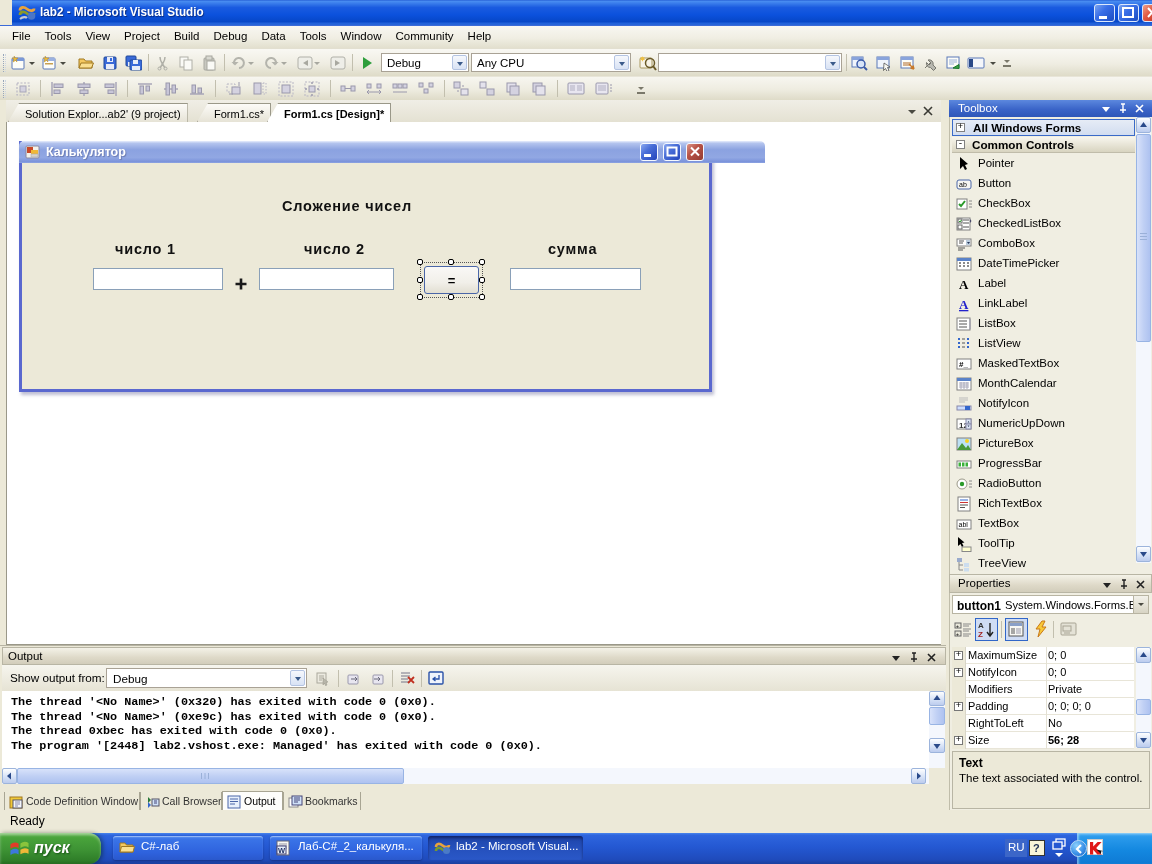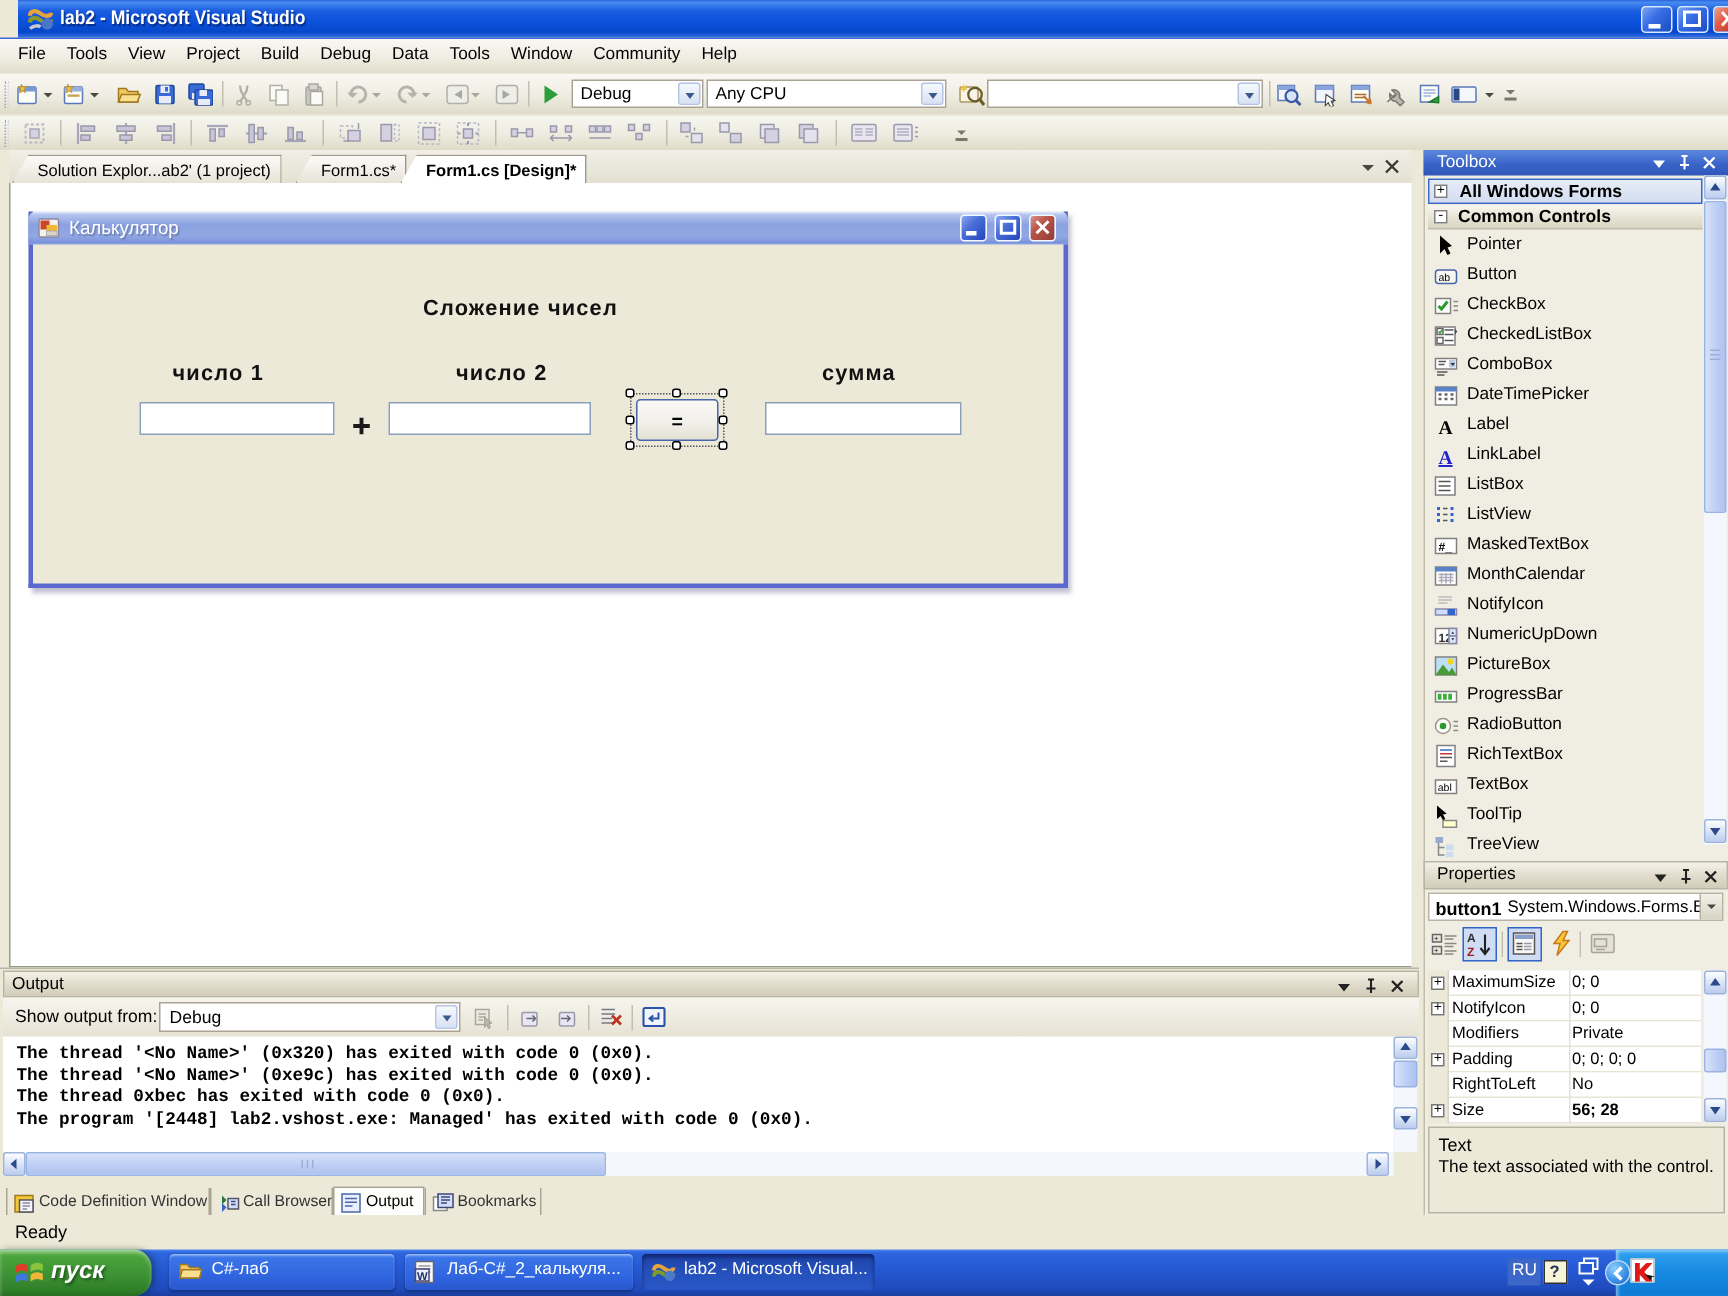--- a/index.html
+++ b/index.html
@@ -19,21 +19,21 @@
 .tsep{width:1px;background:#c2bfae;height:17px}
 .darr{width:0;height:0;border-left:3px solid transparent;border-right:3px solid transparent;border-top:3px solid #4a4a42}
 .combo{background:#fff;border:1px solid #a9a295;height:19px;font-size:11.5px}
 .carr{background:linear-gradient(180deg,#f6f8fc,#d8e2f4);border:1px solid #b4c4e2;border-radius:2px;width:15px;height:15px}
 .carr:after{content:"";position:absolute;left:4px;top:6px;border-left:3px solid transparent;border-right:3px solid transparent;border-top:4px solid #3a5a8a}
 #tabs{left:6px;top:100px;width:935px;height:22px;background:linear-gradient(180deg,#f0eee6,#e4e1d2)}
 .dtab{top:103px;height:19px;background:linear-gradient(180deg,#fcfbf8,#e6e3d6);border:1px solid #9a9889;border-bottom:none;clip-path:polygon(0 100%,11px 0,100% 0,100% 100%);padding:4px 6px 0 16px;font-size:11px;white-space:nowrap}
 .dtab.act{background:#fff;font-weight:bold;z-index:3}
 #well{left:6px;top:122px;width:935px;height:523px;background:#fff;border-left:1px solid #9a9889;border-bottom:1px solid #9a9889}
 #dform{left:19px;top:141px;width:693px;height:251px;background:#ece9d8;border:3px solid #5a68cf;border-top:none;box-shadow:2px 3px 3px rgba(130,130,170,.5)}
-#ftitle{left:19px;top:141px;width:693px;height:22px;border-radius:5px 5px 0 0;background:linear-gradient(180deg,#e8eefc 0%,#b4c4ee 10%,#8ba2e0 40%,#91a7e3 75%,#7a92da 95%,#93a9e4 100%);color:#fff;font-weight:normal;font-size:12.5px;text-shadow:1px 1px 1px #6a7ab0}
+#ftitle{left:19px;top:141px;width:746px;height:22px;border-radius:5px 5px 0 0;background:linear-gradient(180deg,#e8eefc 0%,#b4c4ee 10%,#8ba2e0 40%,#91a7e3 75%,#7a92da 95%,#93a9e4 100%);color:#fff;font-weight:bold;font-size:12.5px;text-shadow:1px 1px 1px #6a7ab0}
 .fbtn{width:18px;height:18px;top:2px;border-radius:3px;border:1px solid #f4f8ff}
 .flabel{font-weight:bold;font-size:14.5px;letter-spacing:.8px;color:#111;white-space:nowrap}
 .ftb{background:#fff;border:1px solid #8aa0b8;height:22px}
 .hdl{width:6px;height:6px;background:#fff;border:1px solid #000;border-radius:2px}
 #toolbox{left:949px;top:100px;width:203px;height:472px;background:#f0eee2;border-left:1px solid #c0bdaa}
 #tbhdr{left:949px;top:100px;width:203px;height:17px;background:linear-gradient(180deg,#5c88de 0%,#3a64c8 55%,#2e56b8 100%);color:#fff;padding:2px 0 0 9px;font-size:11.5px}
 #props{left:949px;top:572px;width:203px;height:238px;background:#f0eee2;border-left:1px solid #c0bdaa}
 #output{left:0;top:645px;width:946px;height:165px;background:#ece9d8;border-top:1px solid #b8b5a4}
 .phdr{background:linear-gradient(180deg,#f4f2e8 0%,#ded9c8 60%,#d2cdbb 100%);border:1px solid #b8b5a4;font-size:11.5px;padding:2px 0 0 8px}
 .titem{position:absolute;left:949px;width:190px;height:20px;font-size:11.5px}
@@ -307,21 +307,21 @@
       <rect x="2" y="3" width="12" height="11" rx="1" fill="#e8e6f0" stroke="#9a98ac"></rect>
       <path d="M4 6 h8 M4 8 h8 M4 10 h8" stroke="#b0aec0"></path>
       <path d="M16 5 l2 0 M16 8 l2 0 M16 11 l2 0" stroke="#9a98ac"></path>
     </svg>
   <div class="a" style="left:637px;top:8px;width:8px;height:9px;border-bottom:2px solid #7a786a">
     <div class="darr" style="margin:2px 0 0 1px;border-top-color:#7a786a"></div>
   </div>
 </div>
 
 <div id="tabs" class="a"></div>
-<div class="a dtab" style="left:8px">Solution Explor...ab2' (1 project)</div>
+<div class="a dtab" style="left:8px">Solution Explor...ab2' (9 project)</div>
 <div class="a dtab" style="left:197px">Form1.cs*</div>
 <div class="a dtab act" style="left:267px">Form1.cs [Design]*</div>
 <div class="a darr" style="left:908px;top:110px;border-top-width:4px;border-left-width:4px;border-right-width:4px"></div>
 <svg class="a" style="left:922px;top:105px" width="12" height="12">
     <path d="M2 2 L10 10 M10 2 L2 10" stroke="#3a3a34" stroke-width="1.6"></path>
   </svg>
 
 <div id="well" class="a"></div>
 
 <div id="dform" class="a"></div>
@@ -646,21 +646,21 @@
 <div class="a sbv" style="left:1136px;top:647px;width:15px;height:101px"></div>
 <div class="a sbtn" style="left:1136px;top:647px;width:15px;height:16px"><svg width="13" height="14">
       <path d="M6.5 4 L10 9 L3 9 Z" fill="#2a4a8a"></path>
     </svg></div>
 <div class="a sthumb" style="left:1136px;top:699px;width:15px;height:16px"></div>
 <div class="a sbtn" style="left:1136px;top:732px;width:15px;height:16px"><svg width="13" height="14">
       <path d="M6.5 10 L10 5 L3 5 Z" fill="#2a4a8a"></path>
     </svg></div>
 
 <div class="a" style="left:952px;top:751px;width:198px;height:58px;background:#ece9d8;border:1px solid #b8b5a4">
-  <div class="a" style="left:6px;top:4px;font-weight:normal;font-size:12px">Text</div>
+  <div class="a" style="left:6px;top:4px;font-weight:bold;font-size:12px">Text</div>
   <div class="a" style="left:6px;top:20px;font-size:11.5px">The text associated with the control.</div>
 </div>
 
 <div id="output" class="a"></div>
 <div class="a phdr" style="left:2px;top:647px;width:944px;height:18px;padding-left:5px">Output
   <svg class="a" style="left:888px;top:7px" width="10" height="8">
       <path d="M1 1 L9 1 L5 6 Z" fill="#222"></path>
     </svg>
   <svg class="a" style="left:906px;top:4px" width="10" height="11">
       <path d="M5 1 v6 M2 7 h6 M5 7 v3 M3 1 h4" stroke="#222" stroke-width="1.4" fill="none"></path>

